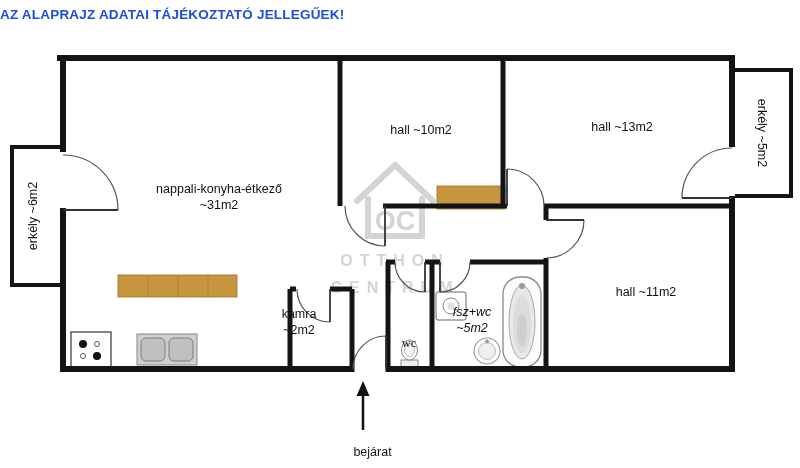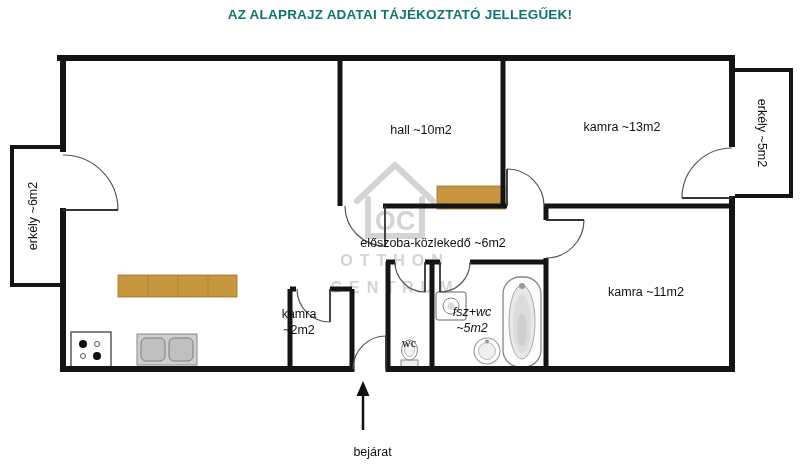--- a/index.html
+++ b/index.html
@@ -1,20 +1,20 @@
 <!DOCTYPE html>
 <html><head>
 <meta charset="utf-8">
 <style>
   * { margin:0; padding:0; box-sizing:border-box; }
   html,body { background:#ffffff; }
   body { font-family:"Liberation Sans", sans-serif; }
   .canvas { position:relative; width:800px; height:468px; background:#fff; overflow:hidden; }
-  .title { position:absolute; top:7px; left:0; width:100%; text-align:center;
-           font-size:13.5px; font-weight:bold; color:#0f766e; letter-spacing:.2px; }
+  .title { position:absolute; top:7px; left:0; width:100%; 
+           font-size:13.5px; font-weight:bold; color:#1d4ed8; letter-spacing:.2px; }
   svg.plan { position:absolute; left:0; top:0; }
   .label { position:absolute; transform:translate(-50%,-50%); font-size:12.5px; color:#111;
            text-align:center; line-height:1.3; white-space:nowrap; }
   .label span { display:block; }
   .label.vl { transform:translate(-50%,-50%) rotate(-90deg); }
   .label.vr { transform:translate(-50%,-50%) rotate(90deg); }
 </style>
 </head>
 <body>
 
@@ -104,24 +104,27 @@
       <path d="M63,210 H118 M732,198 H682 M385,206 V246 M507,206 V169 M546,220 H584
                M425,262 V292 M440,262 V292 M330,289 V322 M386,369 V336"></path>
     </g>
 
     <g>
       <line x1="363" y1="430" x2="363" y2="393" stroke="#111" stroke-width="2.5"></line>
       <polygon points="363,381 356.5,396 369.5,396" fill="#111"></polygon>
     </g>
   </svg>
 
+  <div class="label" style="left:219px; top:197px;">
+    <span>nappali-konyha-étkező</span>
+    <span>~31m2</span>
+  </div>
   <div class="label" style="left:421px; top:130px;text-align:right;">hall ~10m2</div>
-  <div class="label" style="left:622px; top:127px;">kamra ~13m2</div>
-  <div class="label" style="left:646px; top:292px;">kamra ~11m2</div>
-  <div class="label" style="left:433px; top:243px;">előszoba-közlekedő ~6m2</div>
+  <div class="label" style="left:622px; top:127px;">hall ~13m2</div>
+  <div class="label" style="left:646px; top:292px;">hall ~11m2</div>
   <div class="label" style="left:299px; top:322px;">
     <span>kamra</span>
     <span>~2m2</span>
   </div>
   <div class="label" style="left:409px; top:343px;font-family:Liberation Serif, serif;">wc</div>
   <div class="label" style="left:472px; top:320px;font-style:italic;">
     <span>fsz+wc</span>
     <span>~5m2</span>
   </div>
   <div class="label vl" style="left:33px; top:216px;">erkély ~6m2</div>

